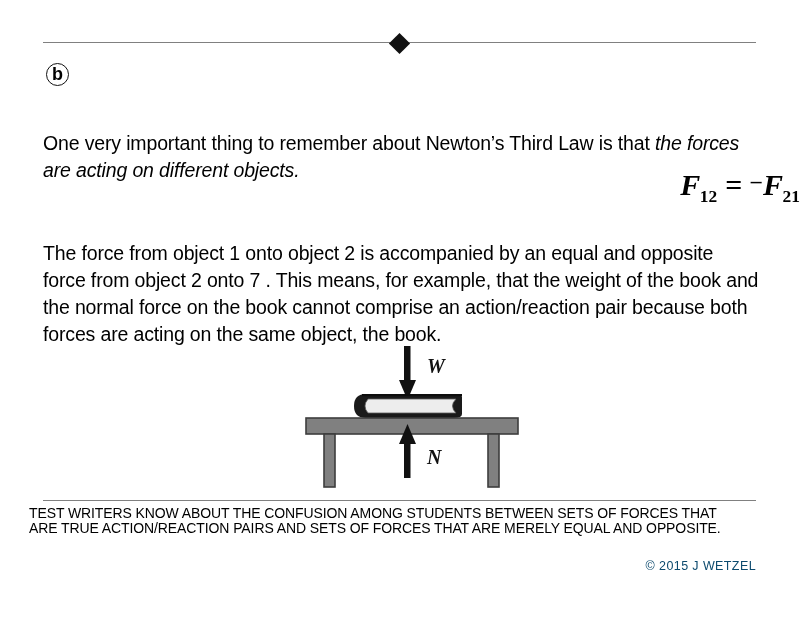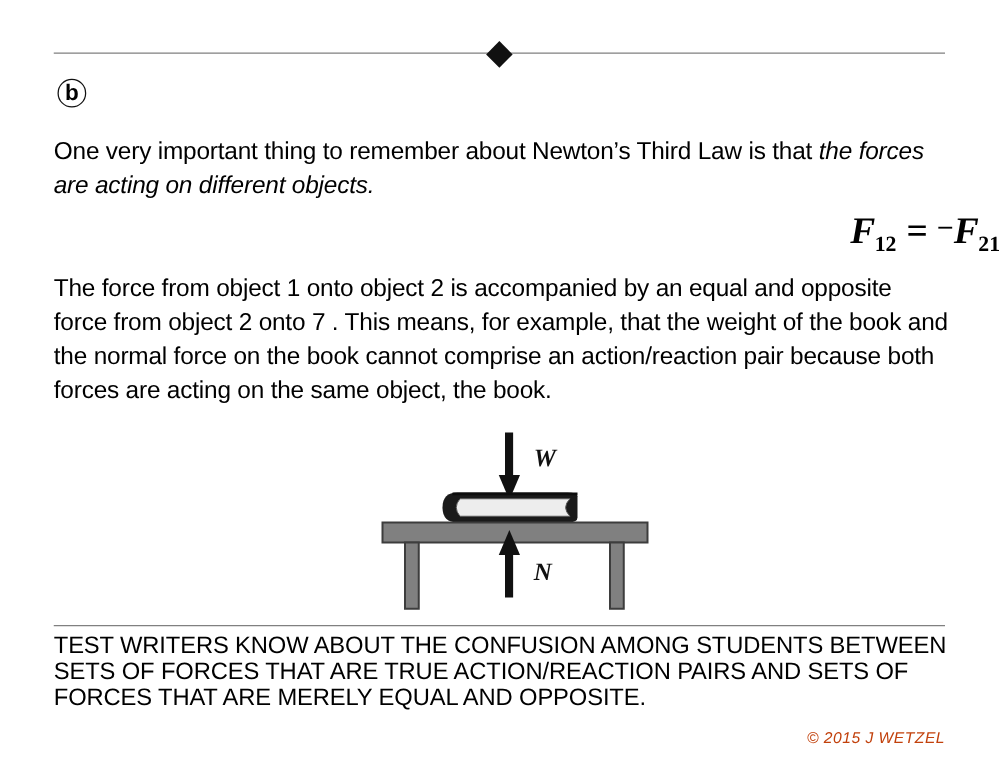--- a/index.html
+++ b/index.html
@@ -72,20 +72,21 @@
     padding-bottom: 1px;
   }
 
   .para {
     position: absolute;
     left: 43px;
     width: 716px;
     font-size: 19.5px;
     line-height: 27px;
     letter-spacing: -0.15px;
+    margin-top: 22px;
   }
   .para-1 { top: 108px; }
   .para-2 { top: 218px; }
   .para em {
     font-style: italic;
   }
 
   
   .equation {
     position: absolute;
@@ -141,36 +142,34 @@
   .bottom-rule {
     position: absolute;
     left: 43px;
     top: 500px;
     width: 713px;
     height: 1px;
     background: #808080;
   }
   .caption {
     position: absolute;
-    left: 43px;
+    left: 29px;
     top: 506px;
     width: 716px;
-    font-size: 19px;
-    line-height: 21px;
+    font-size: 14px;
+    line-height: 15px;
     letter-spacing: -0.1px;
   }
   .copyright {
     position: absolute;
     right: 44px;
     top: 559px;
     font-size: 12.5px;
-    font-style: italic;
-    color: #c2410c;
+    color: #0c4a6e;
     letter-spacing: 0.4px;
-    margin-top: 24px;
   }
 </style>
 </head>
 <body>
 
 <div class="top-rule-wrap">
   <div class="top-rule"></div>
   <div class="diamond"></div>
 </div>
 

